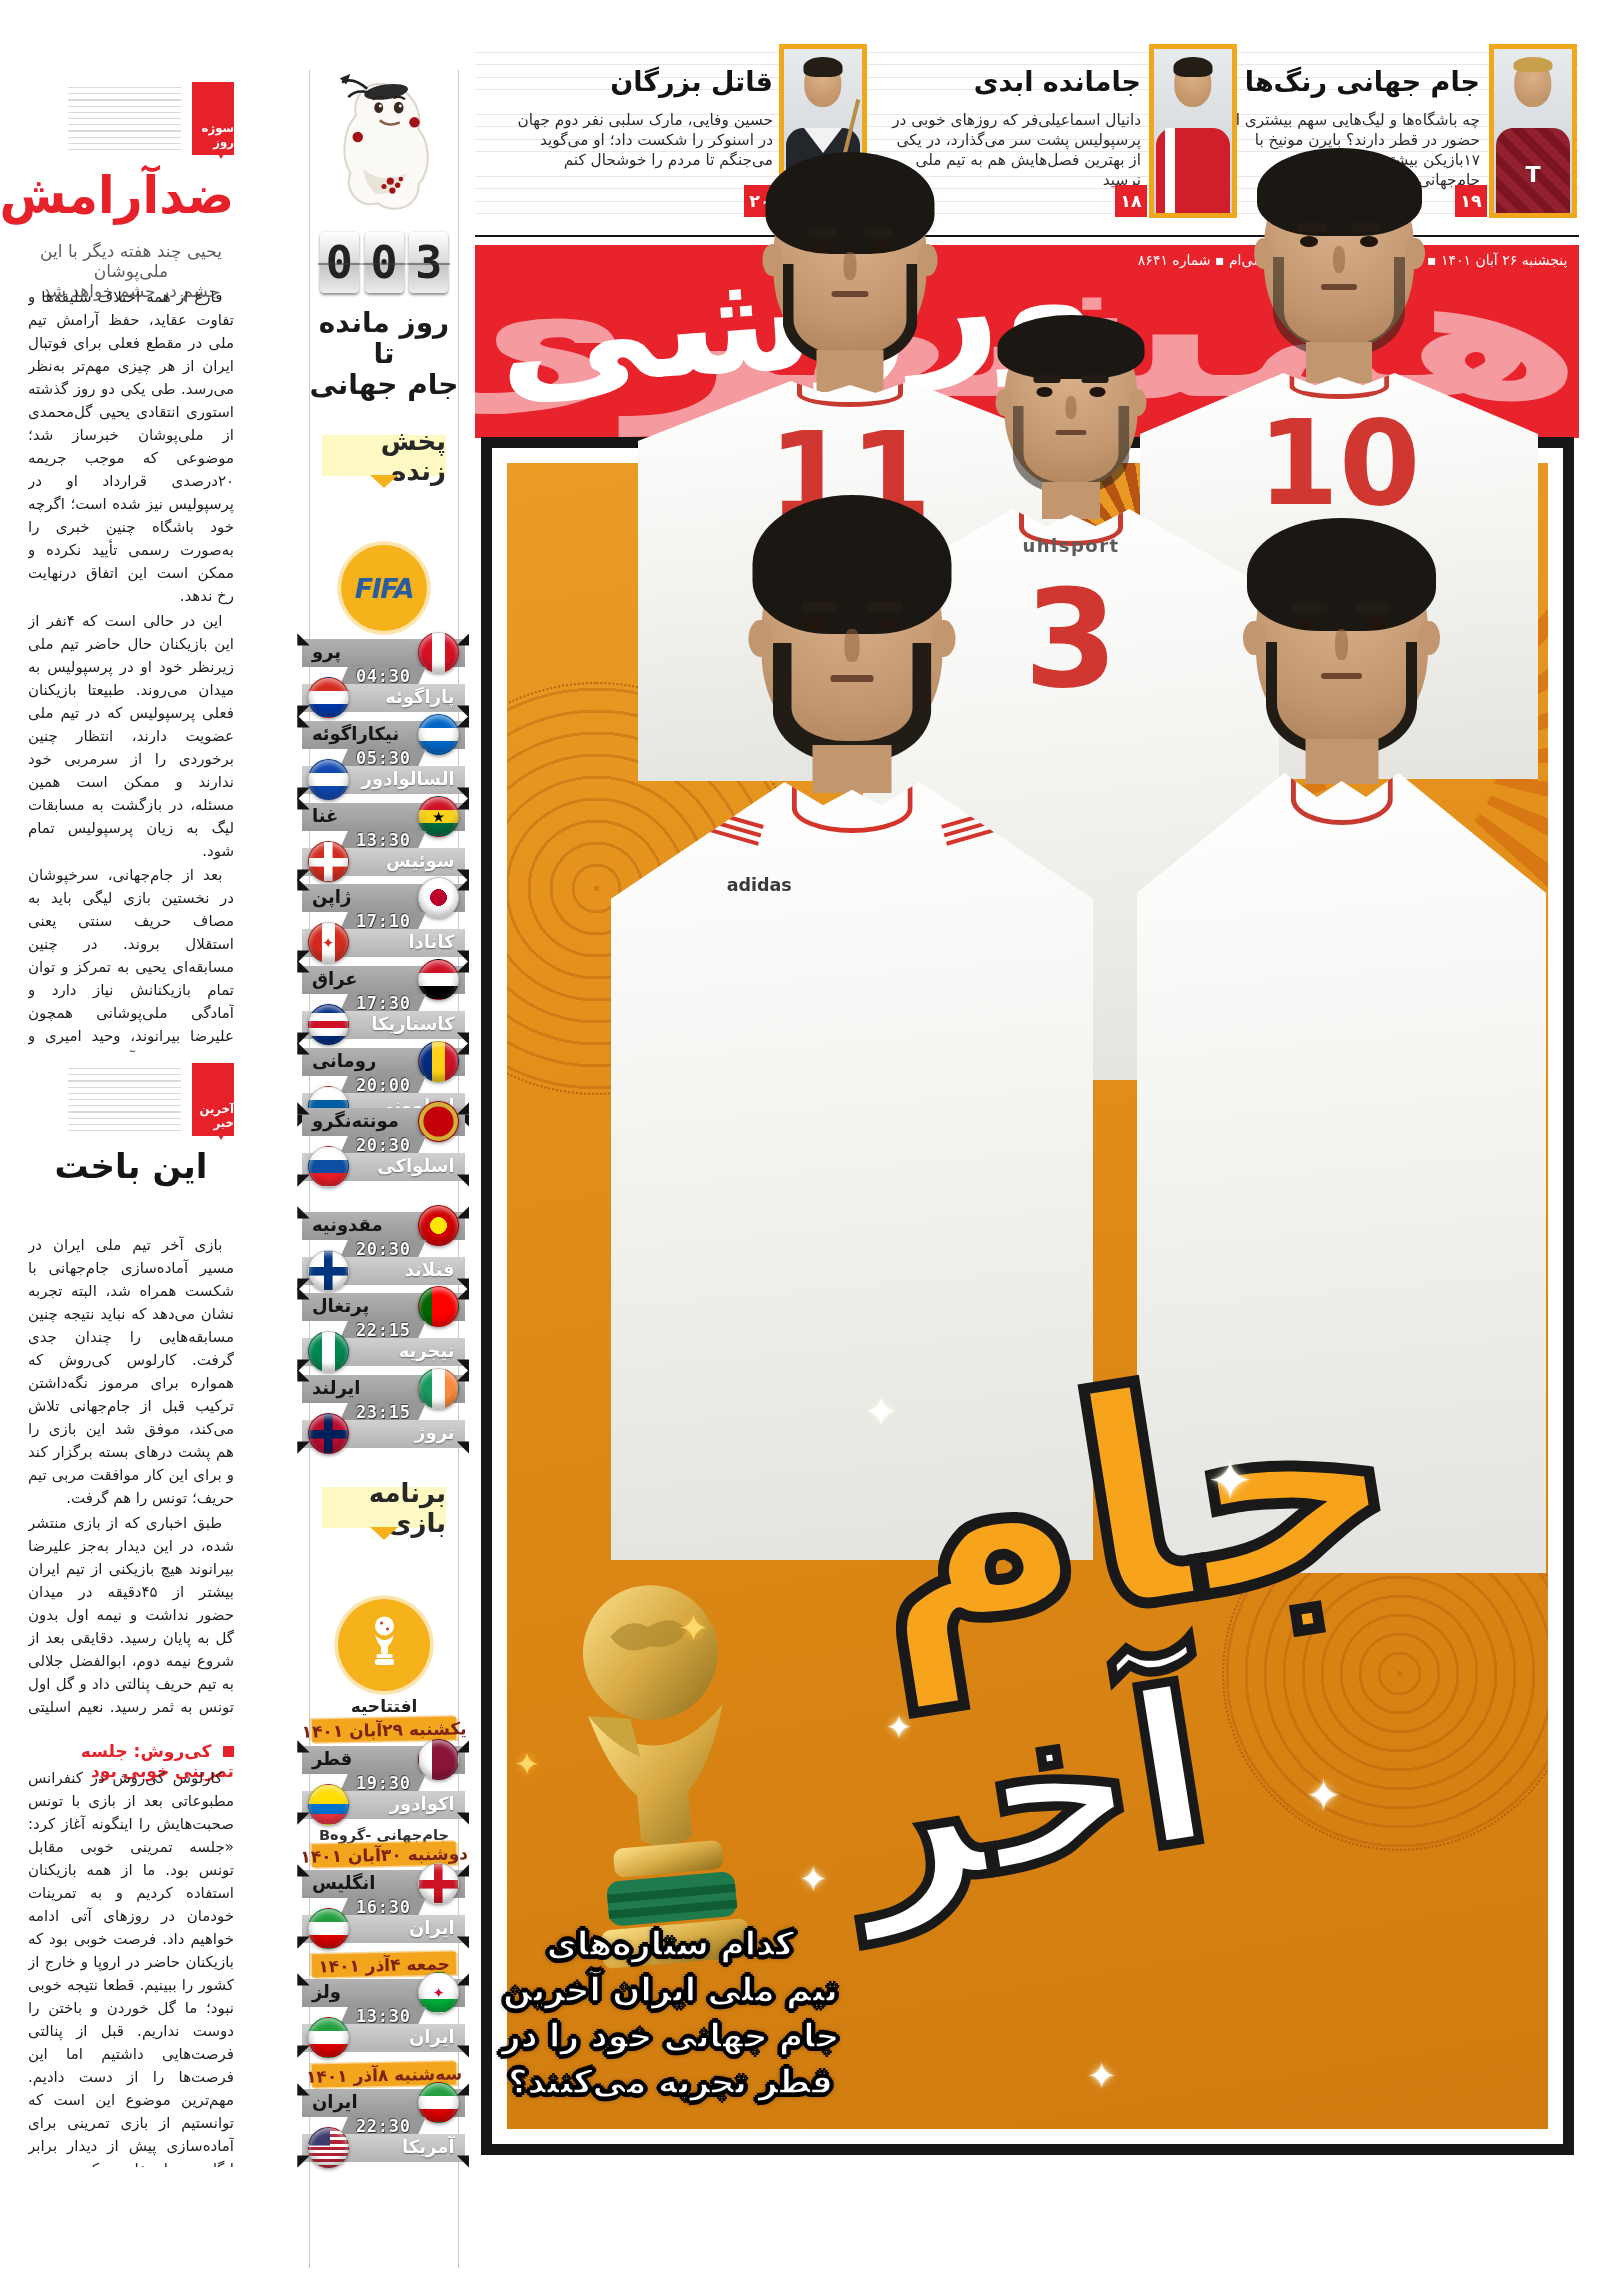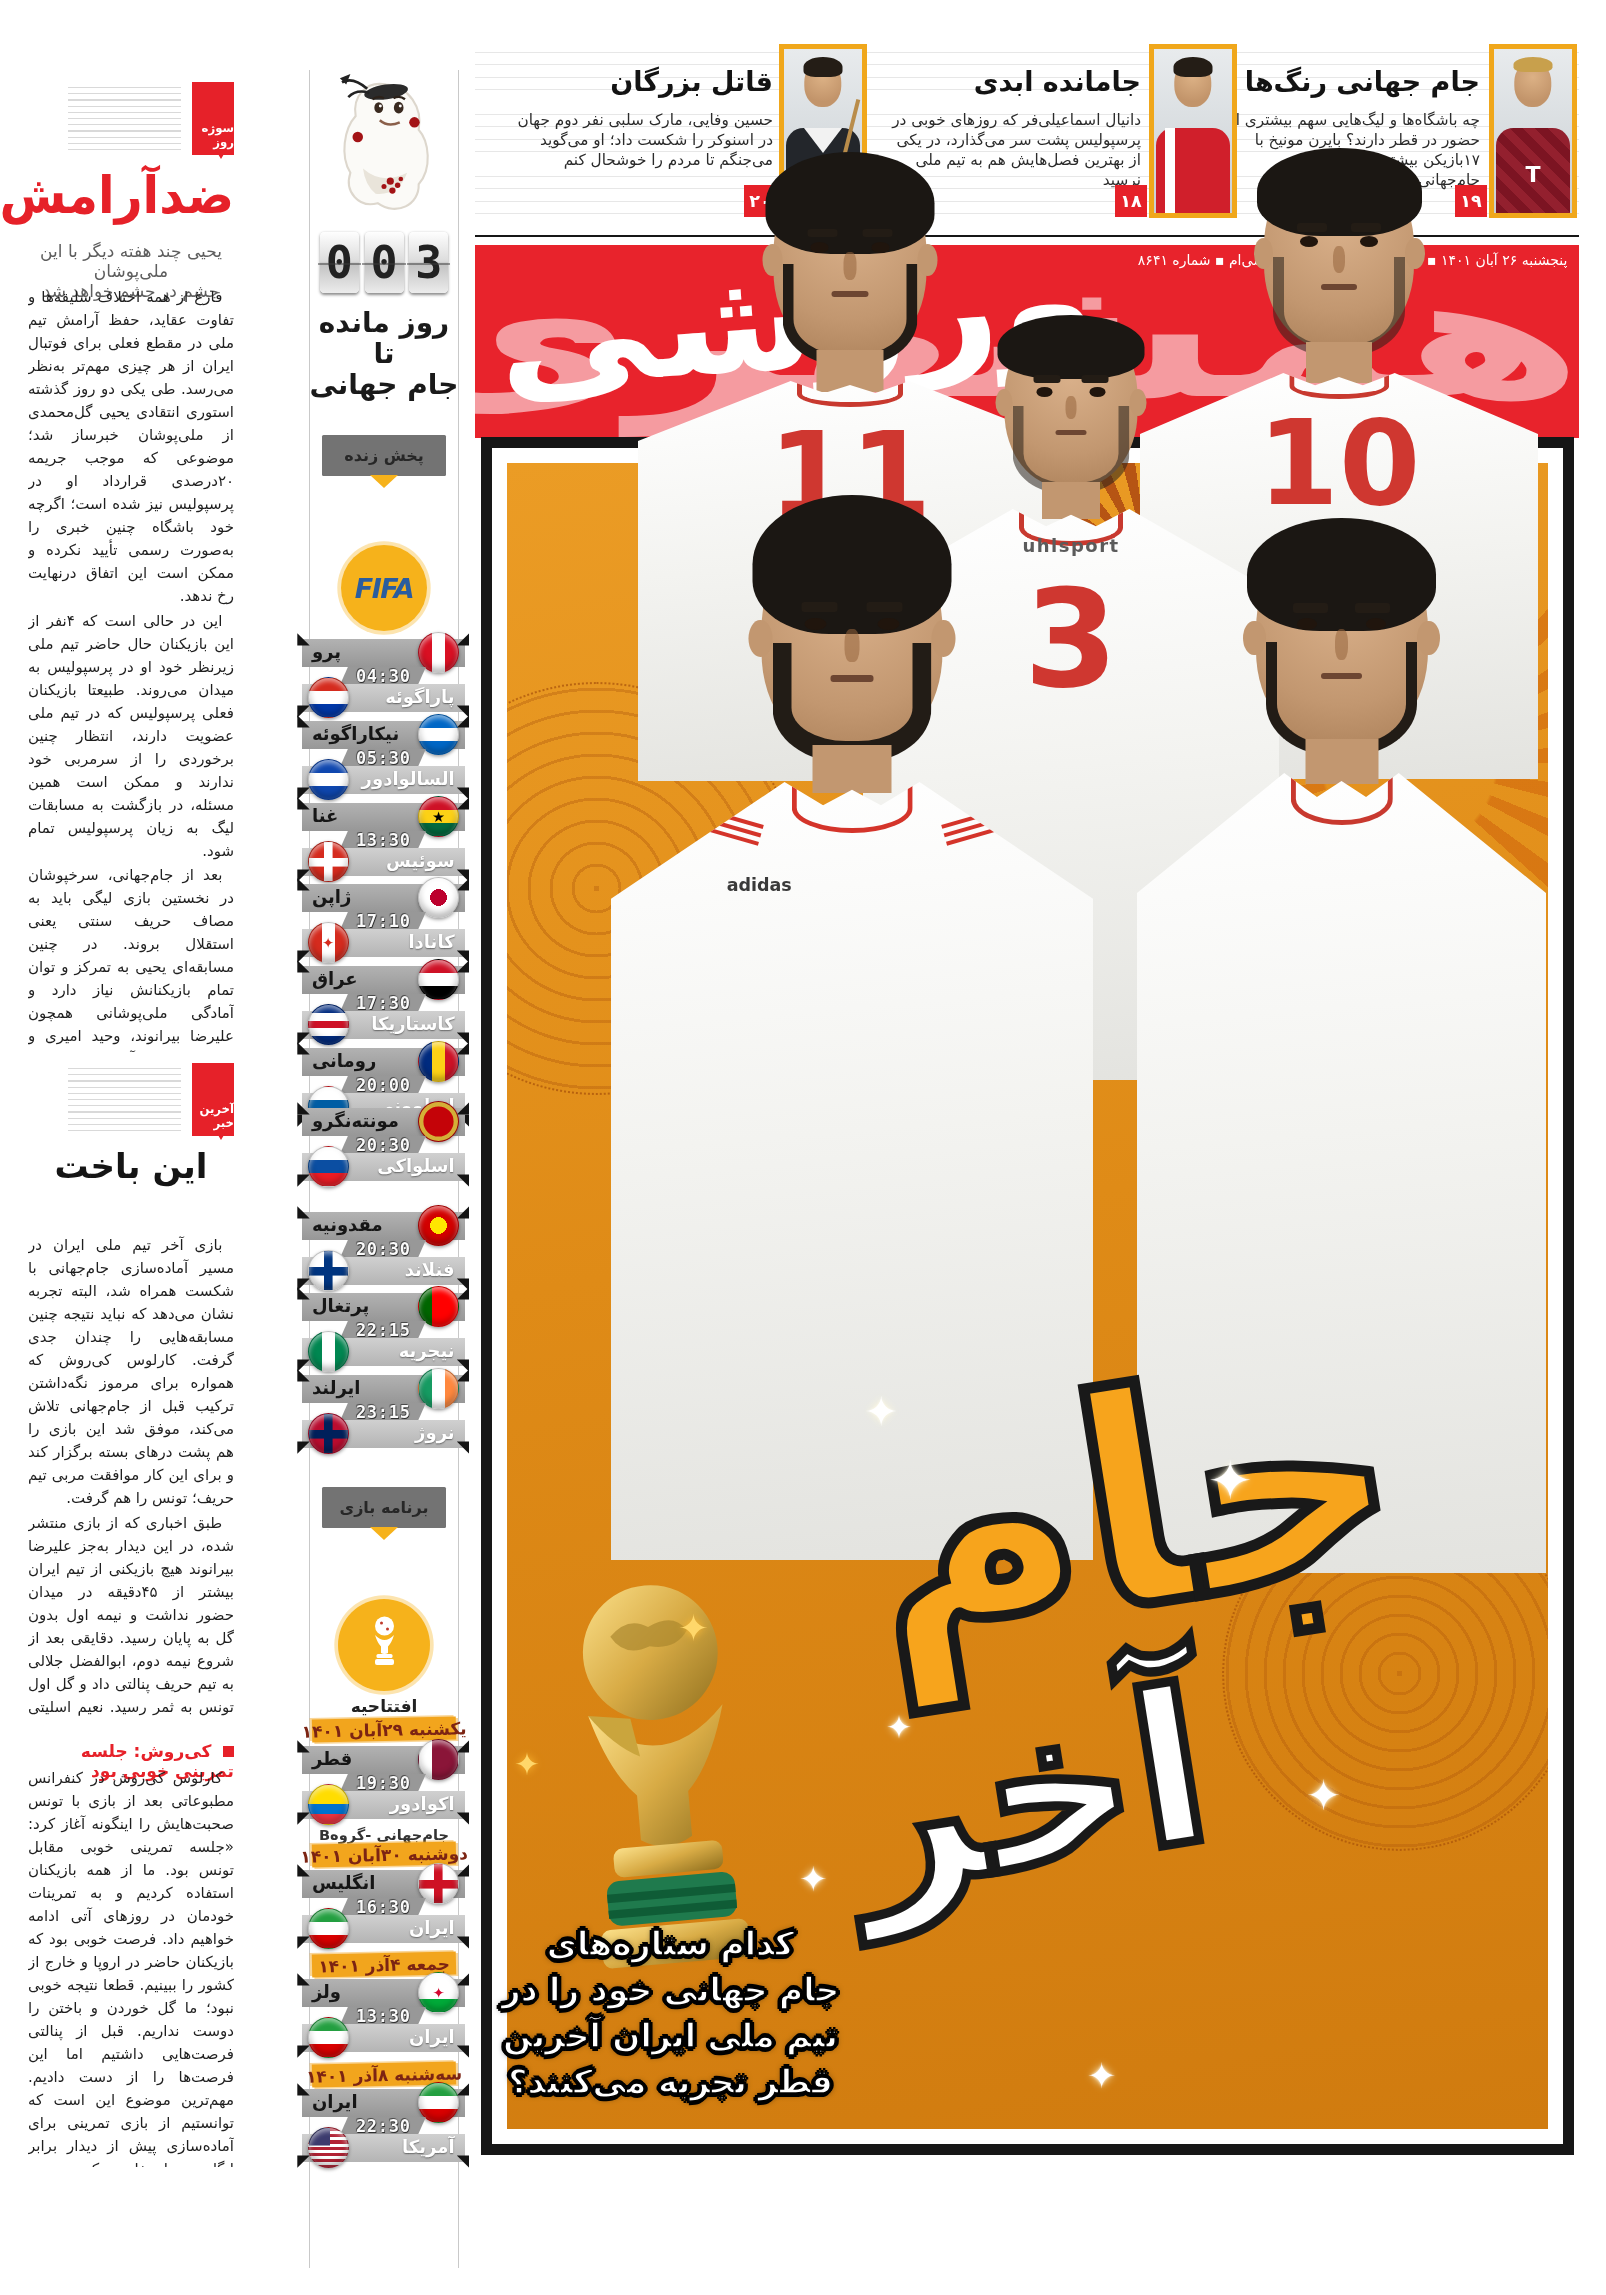--- a/index.html
+++ b/index.html
@@ -132,22 +132,22 @@
   .colline{position:absolute;top:70px;height:2198px;width:0.7px;background:#c9c9c9;}
   #mascot{position:absolute;left:50%;transform:translateX(-50%);top:67px;width:126px;height:159px;}
   #flip{position:absolute;left:0;right:0;top:232px;display:flex;gap:5.8px;justify-content:center;direction:ltr;}
   .card{width:39px;height:61px;background:linear-gradient(#fefefe,#dcdcdc 48%,#c2c2c2 52%,#ececec);
         border-radius:4.4px;box-shadow:0 1.5px 2.9px rgba(0,0,0,.45);position:relative;
         display:flex;align-items:center;justify-content:center;
         font-family:"DejaVu Sans Mono",monospace;font-size:45px;font-weight:bold;color:#222;}
   .card::after{content:"";position:absolute;top:50%;left:-2.2px;right:-2.2px;height:2.2px;background:rgba(60,60,60,.5);}
   #cnt-label{position:absolute;left:0;right:0;top:307px;text-align:center;font-size:28px;line-height:31px;
              font-weight:800;color:#1a1a1a;}
-  .badge{position:absolute;left:13px;right:13px;height:41px;background:#737373;color:#272727;font-weight:bold;
-         font-size:16px;display:flex;align-items:center;justify-content:center;border-radius:1.5px;}
+  .badge{position:absolute;left:13px;right:13px;height:41px;background:#fef9c3;color:#272727;font-weight:bold;
+         font-size:26px;display:flex;align-items:center;justify-content:center;border-radius:1.5px;}
   .badge::after{content:"";position:absolute;bottom:-12.4px;left:50%;transform:translateX(-50%);
          border:14px solid transparent;border-top:13px solid #f6b21b;border-bottom:0;}
   #live-badge{top:435px;} #sch-badge{top:1487px;}
   .logo-circle{position:absolute;left:50%;transform:translateX(-50%);border-radius:50%;background:#f6b21b;
         display:flex;align-items:center;justify-content:center;box-shadow:0 0 0 3.7px rgba(246,178,27,.35);}
   #fifa-logo{top:545px;width:86px;height:86px;}
   #fifa-logo b{font-size:27px;font-weight:800;color:#2a5d9f;font-style:italic;letter-spacing:-1.5px;}
   #fifa-label{position:absolute;left:0;right:0;top:638px;text-align:center;font-size:17px;font-weight:bold;color:#222;}
   #open-logo{top:1599px;width:92px;height:92px;}
   #open-label{position:absolute;left:0;right:0;top:1696px;text-align:center;font-size:17px;font-weight:bold;color:#222;}
@@ -363,22 +363,22 @@
       <path d="M29,48 Q36,58 44,62 L42,50 Z" fill="#caa53d"></path>
       <rect x="33" y="90" width="34" height="9" rx="3" fill="url(#gold)"></rect>
       <rect x="30" y="100" width="40" height="14" rx="4" fill="#1f7a4d"></rect>
       <rect x="30" y="104" width="40" height="2.6" fill="#0f5c36"></rect>
       <rect x="30" y="109" width="40" height="2.6" fill="#0f5c36"></rect>
       <rect x="27" y="115" width="46" height="12" rx="3" fill="url(#gold)"></rect>
     </svg>
 
     <div id="caption">
       <div>کدام ستاره‌های</div>
+      <div>تیم ملی ایران آخرین</div>
       <div>جام جهانی خود را در</div>
-      <div>تیم ملی ایران آخرین</div>
       <div>قطر تجربه می‌کنند؟</div>
     </div>
 
     <span class="spark" style="left:865px;top:1388px;font-size:41px;">✦</span>
     <span class="spark" style="left:1209px;top:1450px;font-size:53px;">✦</span>
     <span class="spark" style="left:887px;top:1709px;font-size:31px;">✦</span>
     <span class="spark" style="left:1307px;top:1771px;font-size:42px;">✦</span>
     <span class="spark g" style="left:679px;top:1607px;font-size:37px;">✦</span>
     <span class="spark g" style="left:515px;top:1746px;font-size:31px;">✦</span>
     <span class="spark" style="left:800px;top:1859px;font-size:34px;">✦</span>

